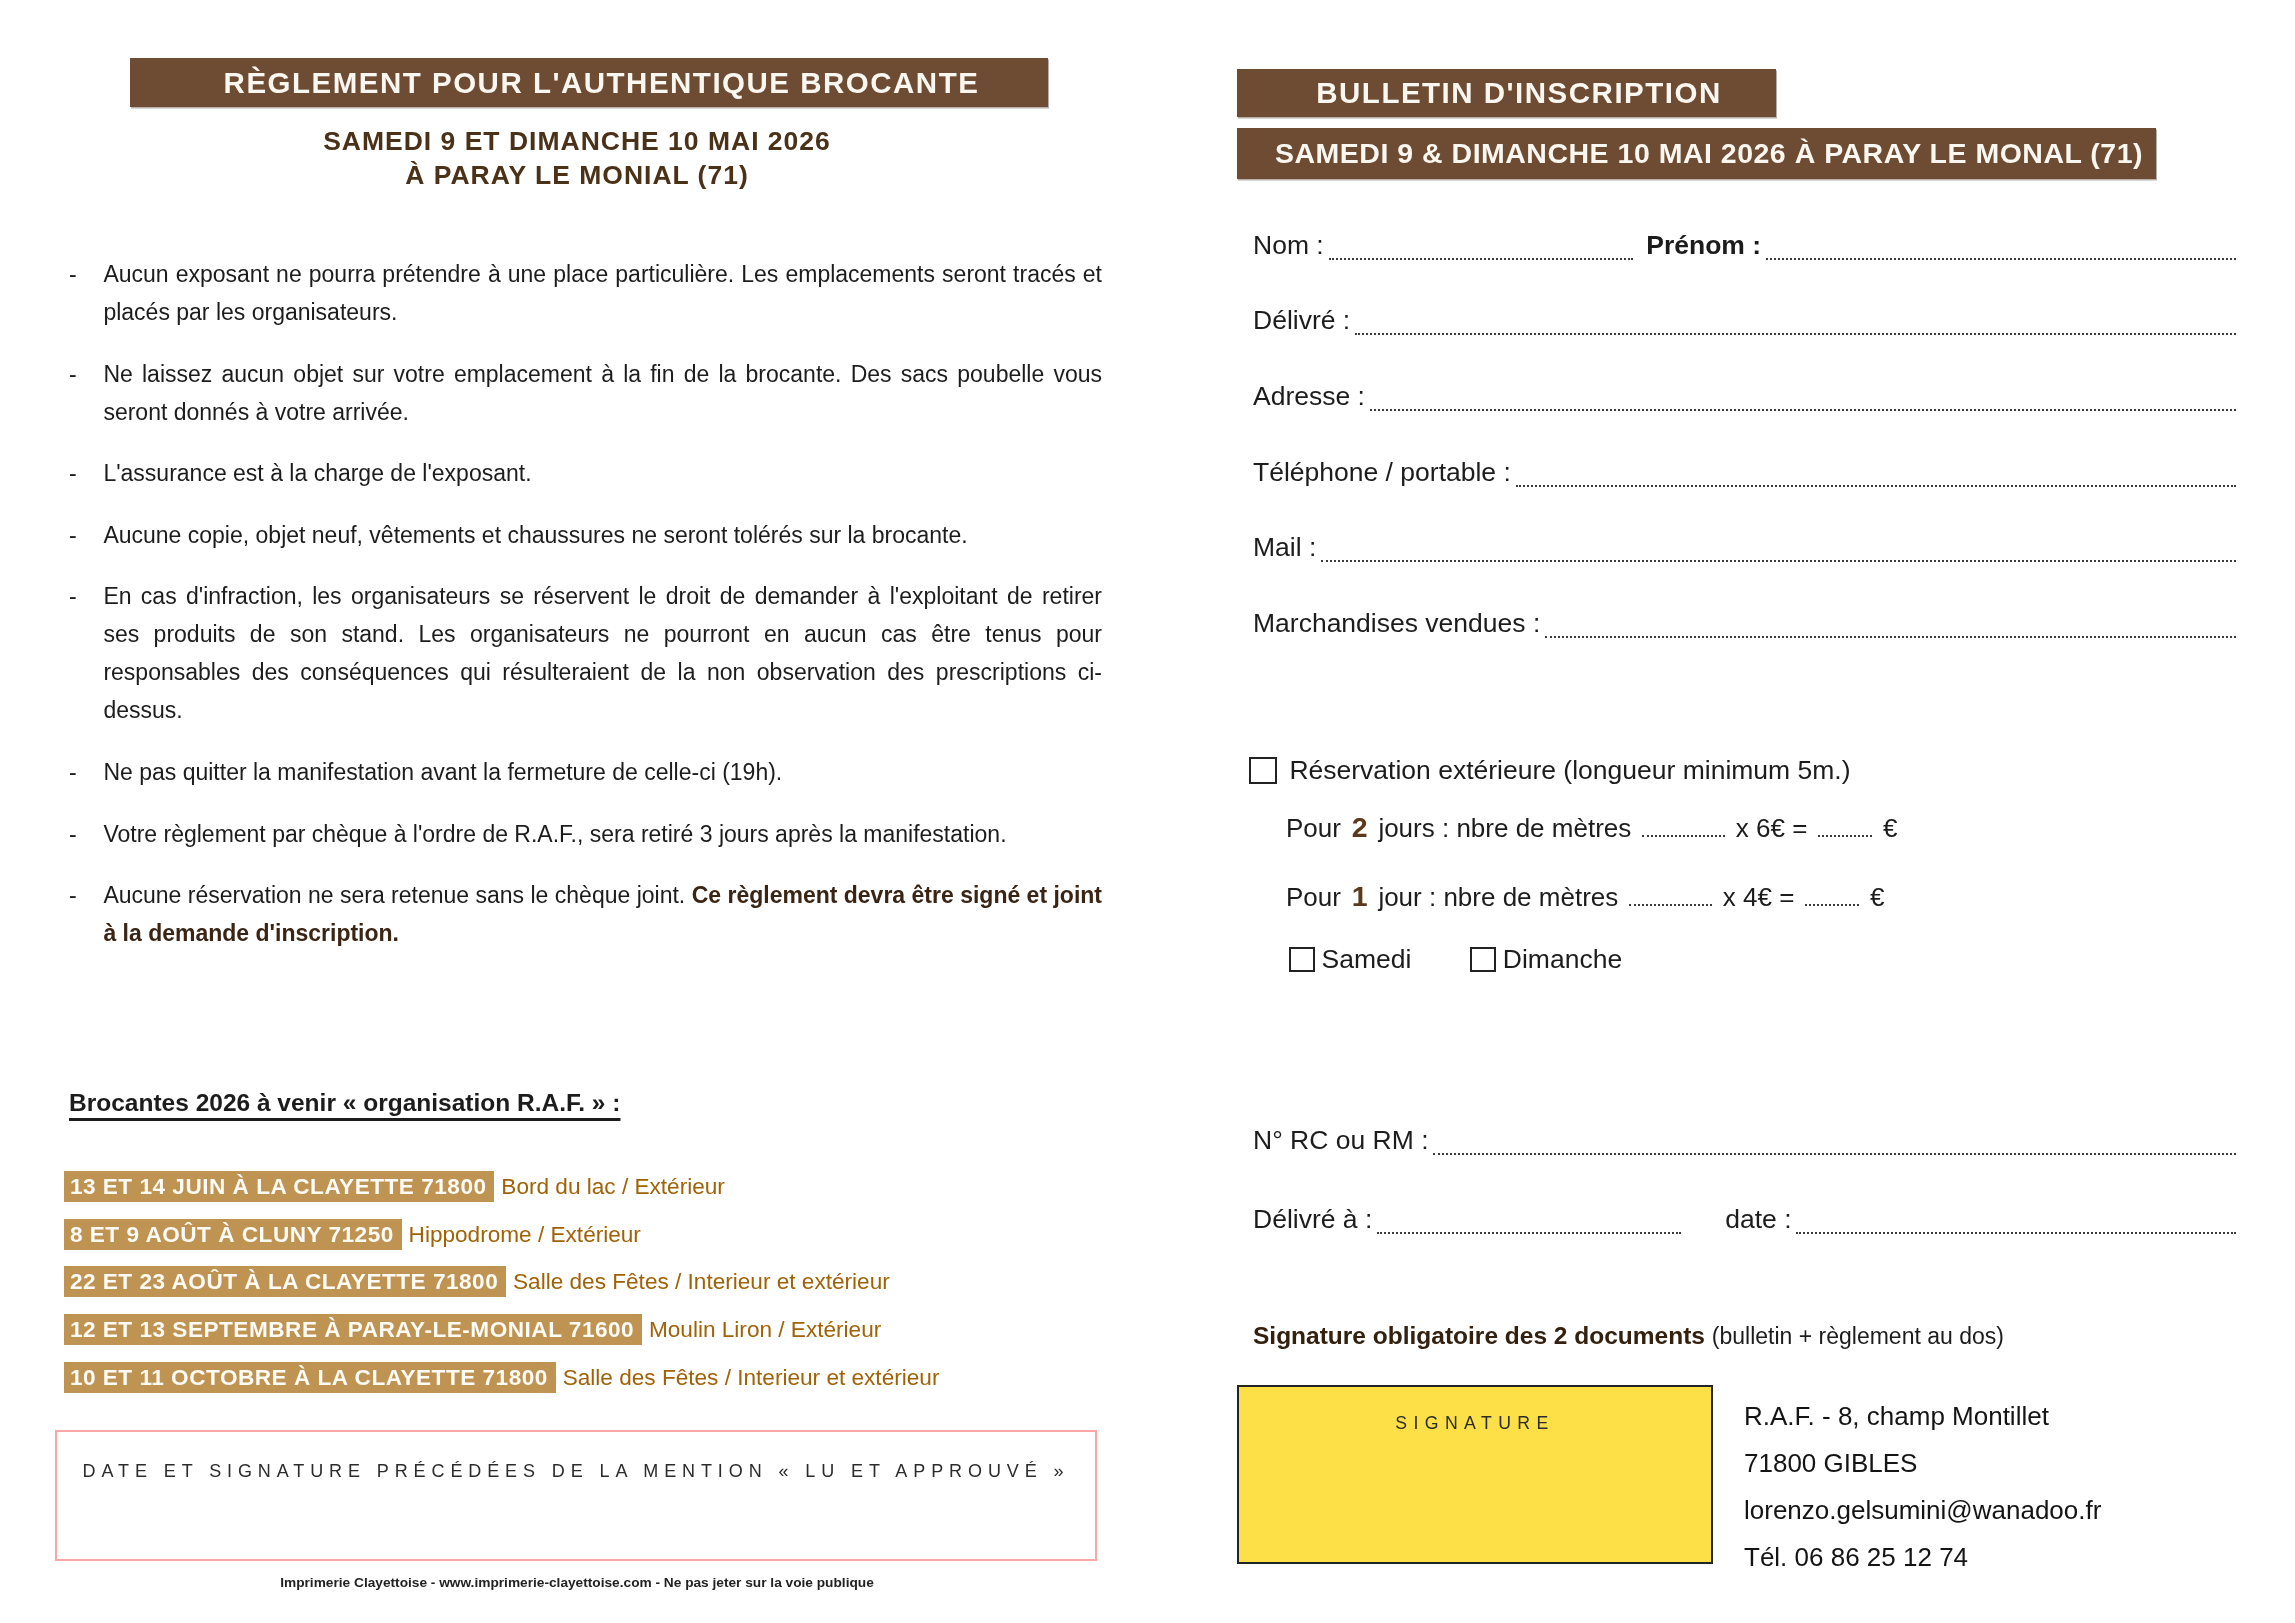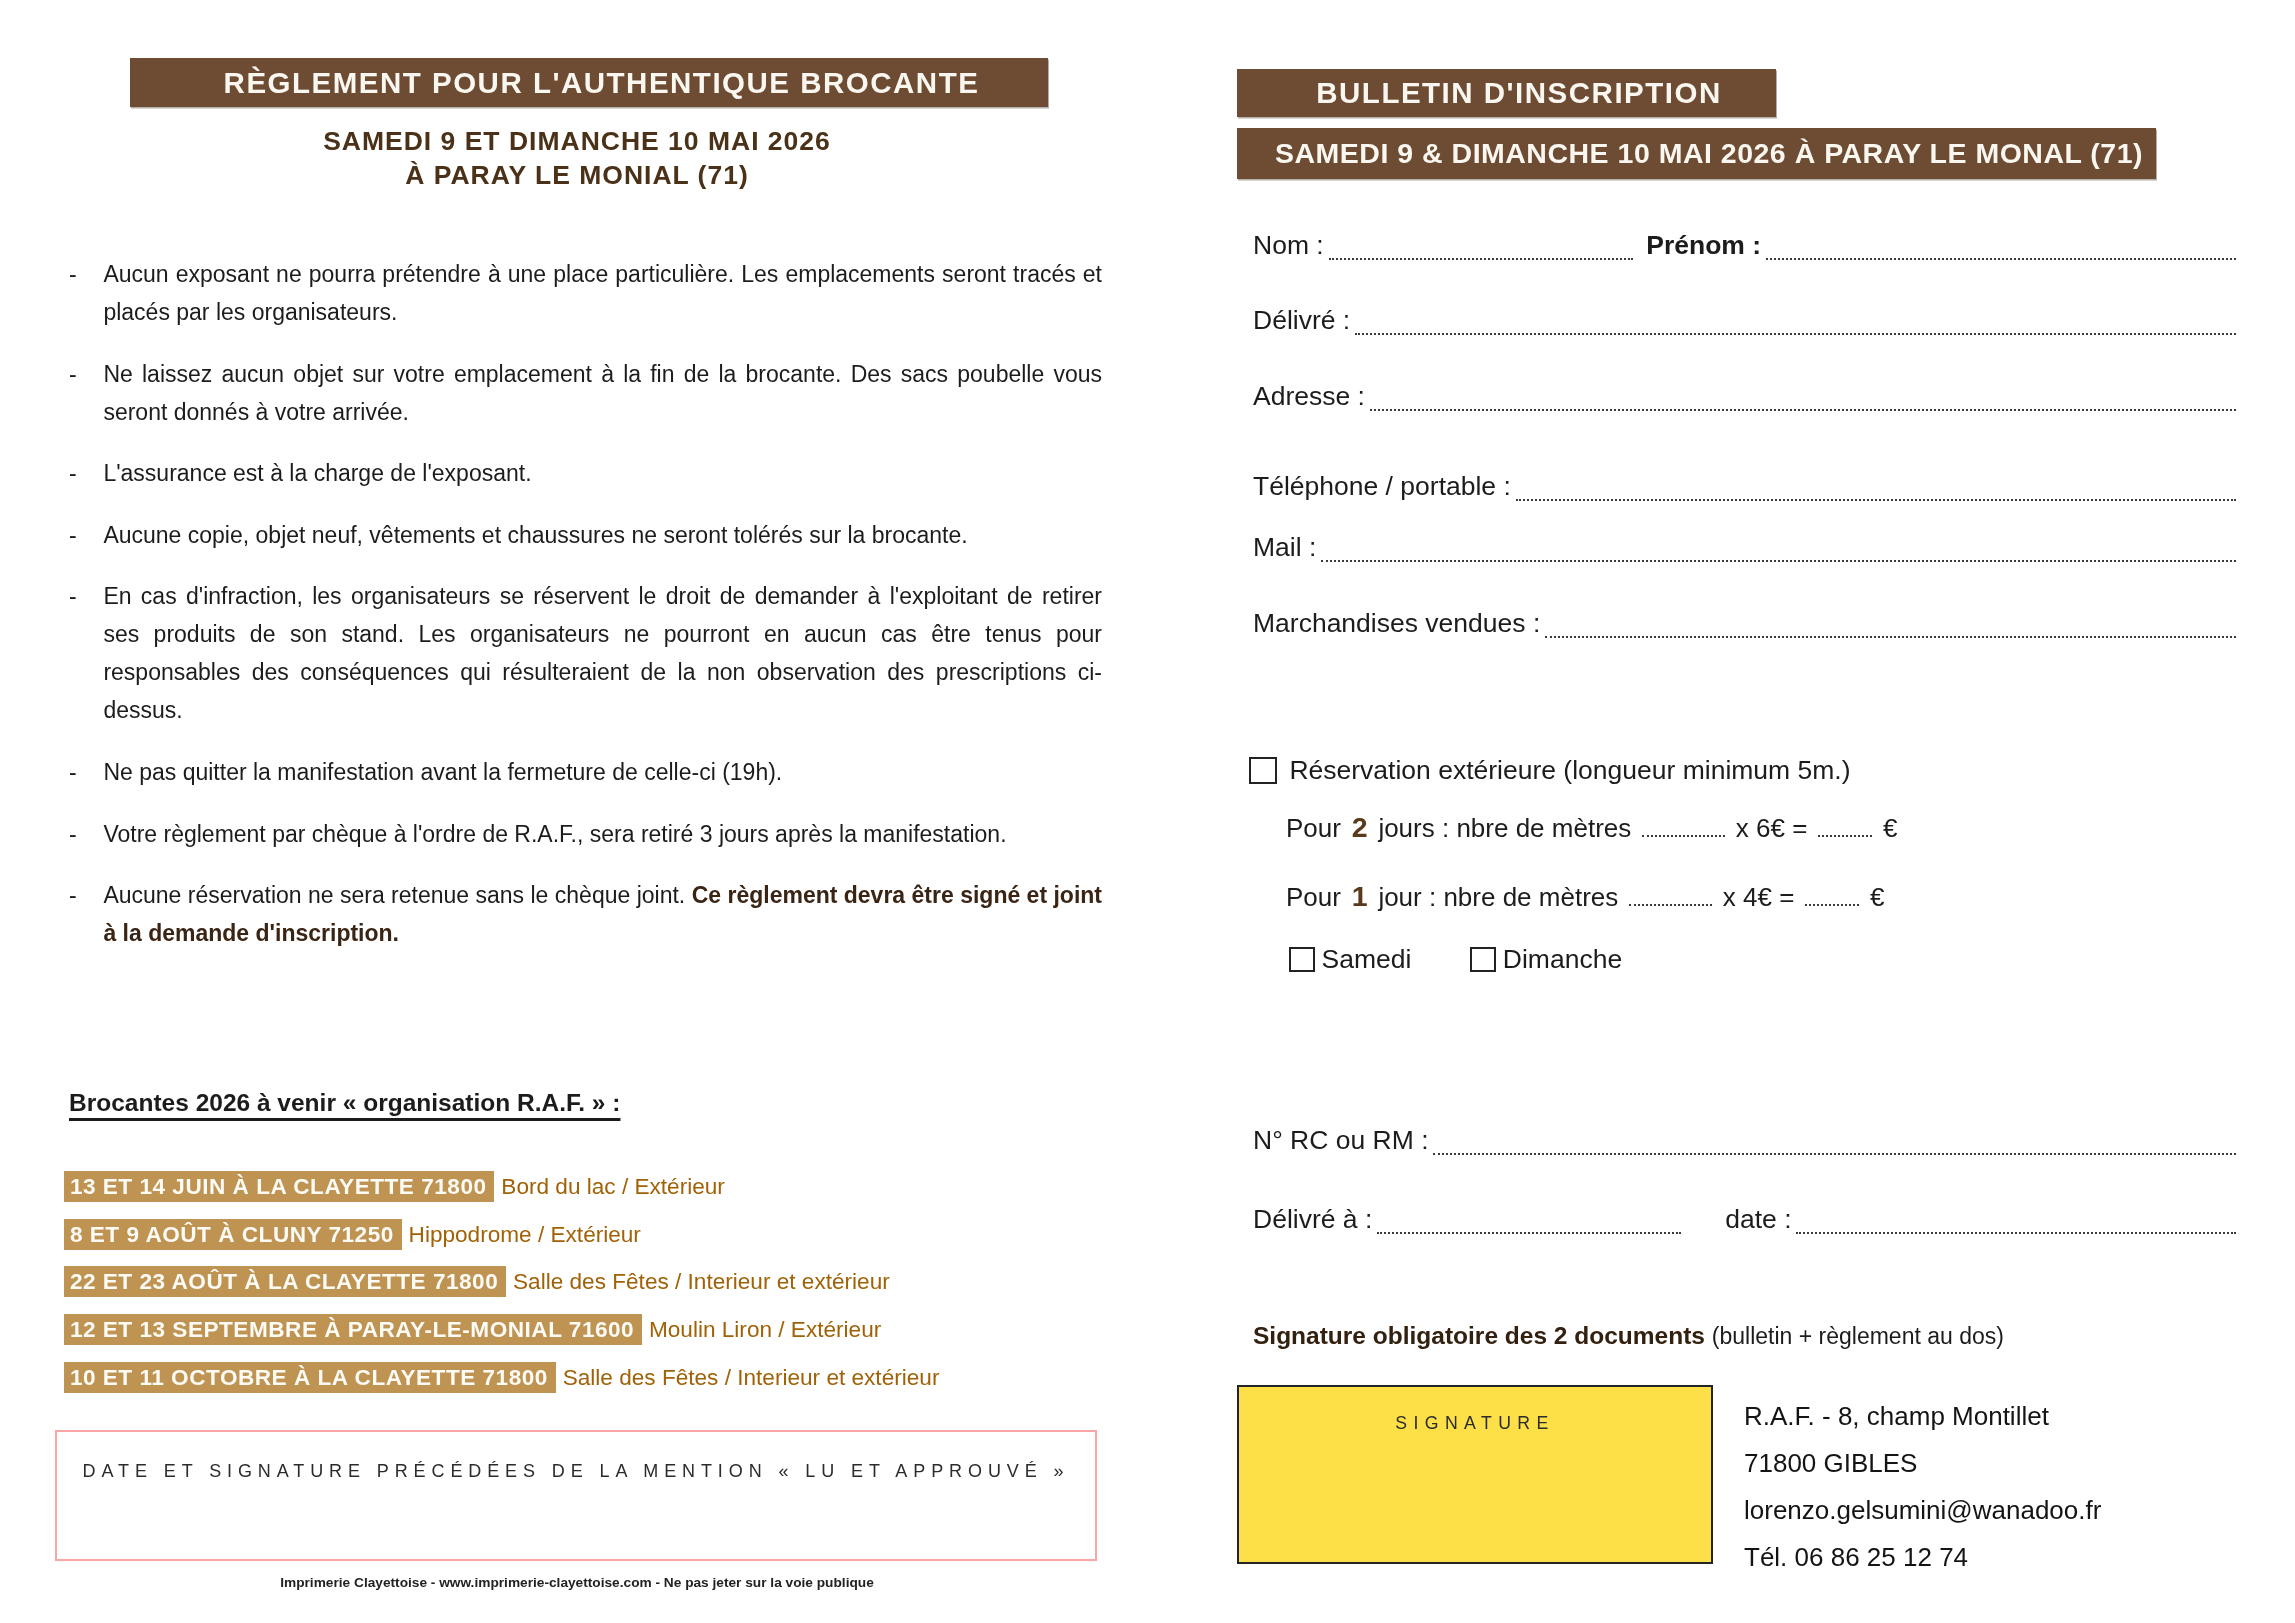--- a/index.html
+++ b/index.html
@@ -61,21 +61,21 @@
   .frow{
     position:absolute;display:flex;align-items:flex-end;font-size:26.5px;line-height:30px;
     width:983px;left:1253px;
   }
   .frow .flabel{white-space:nowrap;padding-right:4.9px;}
   #row-nom{top:230px;}
   #row-nom .line-nom{max-width:304px;}
   #row-nom .flabel-prenom{padding-left:13.7px;font-weight:bold;}
   #row-societe{top:305px;}
   #row-adresse{top:381px;}
-  #row-tel{top:471px;text-align:right;}
+  #row-tel{top:457px;text-align:right;}
   #row-mail{top:532px;}
   #row-march{top:608px;}
   #resv-check-row{
     position:absolute;left:1249px;top:755px;display:flex;align-items:center;gap:12.8px;font-size:26.5px;
   }
   #resv-check-row .checkbox{width:23.6px;height:23.6px;}
   .calc-line{
     position:absolute;left:1286px;display:flex;align-items:baseline;gap:10.8px;font-size:26px;white-space:nowrap;
   }
   #resv-2days{top:811px;}

